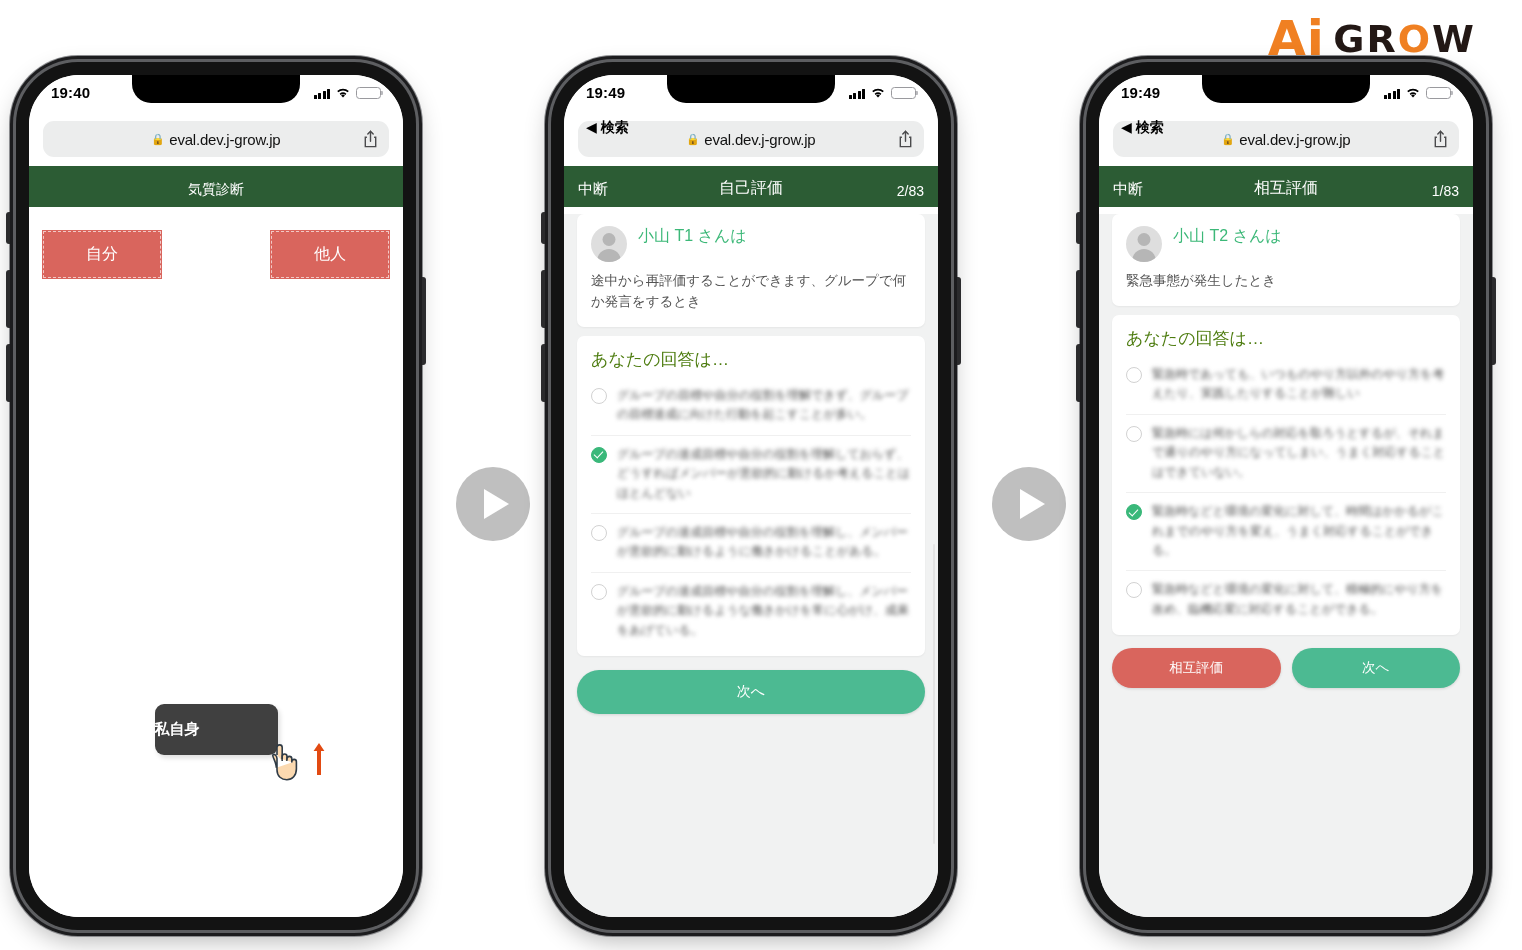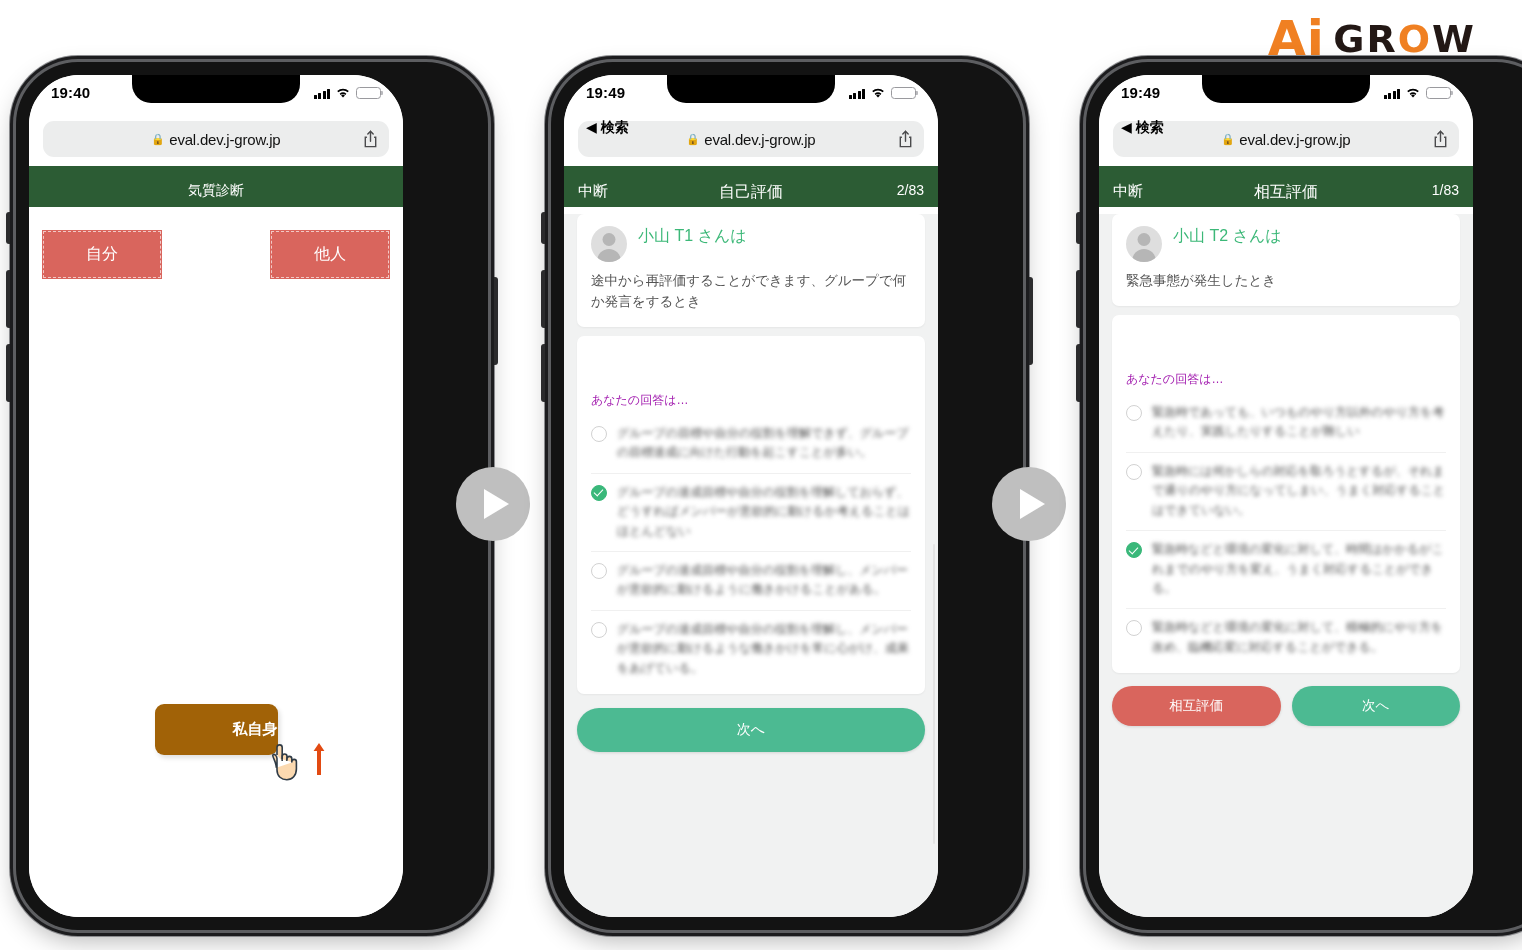--- a/index.html
+++ b/index.html
@@ -25,21 +25,21 @@
   .brand .grow {
     font-size: 38px; font-weight: 700; color: #231815;
     font-family: "DejaVu Sans", sans-serif; line-height: 1;
     letter-spacing: 2px;
   }
   .brand .grow .o { color: #f08022; }
 
   
   .phone {
     position: absolute; top: 62px;
-    width: 472px; height: 868px;
+    width: 400px; height: 868px;
     border-radius: 62px;
     background:
       linear-gradient(150deg,#8f9093 0%, #ララ 0%) ,
       #111;
     background: #131313;
     padding: 13px;
     box-shadow:
       0 0 0 3px #5d5e61,
       0 0 0 6px #1c1c1e,
       0 0 0 7px #8b8c8f,
@@ -110,21 +110,21 @@
   .urlbar .url { font-size: 15px; color: #111; letter-spacing: -.2px; }
   .urlbar .lock { font-size: 11px; color: #222; margin-right: 4px; }
   .urlbar .share {
     position: absolute; right: 11px; top: 50%; transform: translateY(-50%);
     width: 15px; height: 18px;
   }
 
   
   .app-header {
     background: #2c5c34; color: #fff; height: 41px;
-    display: flex; align-items: flex-start; padding: 16px 14px;
+    display: flex; align-items: flex-end; padding: 8px 14px;
     font-size: 15px;
   }
   .app-header .h-left  { width: 62px; text-align: left; }
   .app-header .h-title { flex: 1; text-align: center; font-size: 16px; }
   .app-header .h-right { width: 62px; text-align: right; font-size: 14px; }
   .app-header.centered .h-title { font-size: 14px; }
 
   
   .page { position: relative; height: 100%; background: #fff; }
   .page.gray { background: #f1f2f2; }
@@ -139,22 +139,22 @@
     display: flex; align-items: center; justify-content: center;
     font-size: 16px; outline: 1px dashed rgba(255,255,255,.65); outline-offset: -2px;
   }
   .self-btn-wrap {
     position: absolute; top: 497px; left: 0; right: 0;
     display: flex; justify-content: center;
   }
   .self-btn {
     position: relative;
     width: 123px; height: 51px; border-radius: 9px;
-    background: #a16207; color: #fff; font-size: 15px; font-weight: 700;
-    display: flex; align-items: center; justify-content: flex-end;
+    background: #404040; color: #fff; font-size: 15px; font-weight: 700;
+    display: flex; align-items: center; justify-content: flex-start;
     box-shadow: 2px 3px 5px rgba(0,0,0,.13);
   }
   .cursor-hand { position: absolute; right: -22px; bottom: -27px; width: 34px; height: 40px; }
   .cursor-arrow { position: absolute; right: -48px; bottom: -22px; width: 14px; height: 36px; }
 
   
   .qcard {
     background: #fff; border-radius: 7px; margin: 7px 13px 0;
     padding: 12px 14px 14px;
     box-shadow: 0 1px 2px rgba(0,0,0,.05);
@@ -174,21 +174,21 @@
     width:24px; height:14px; border-radius:12px 12px 0 0; background:#b6b6b6;
   }
   .qname { color: #3cb878; font-size: 16px; font-weight: 500; }
   .qtext { font-size: 13.5px; color: #545454; line-height: 1.55; }
 
   .acard {
     background: #fff; border-radius: 7px; margin: 9px 13px 0;
     padding: 12px 14px 6px; position: relative; z-index: 6;
     box-shadow: 0 1px 2px rgba(0,0,0,.05);
   }
-  .acard-title { font-size: 12px; color: #a21caf; margin-bottom: 6px; margin-top: 44px; }
+  .acard-title { font-size: 17px; color: #4d7c0f; margin-bottom: 6px; }
   .opt {
     display: flex; gap: 10px; padding: 9px 0 10px;
     border-bottom: 1px solid #f0f0f0;
   }
   .opt:last-child { border-bottom: none; }
   .radio {
     flex: none; width: 16px; height: 16px; border-radius: 50%;
     border: 1.6px solid #d2d2d2; background: #fff; margin-top: 2px;
   }
   .radio.checked {

